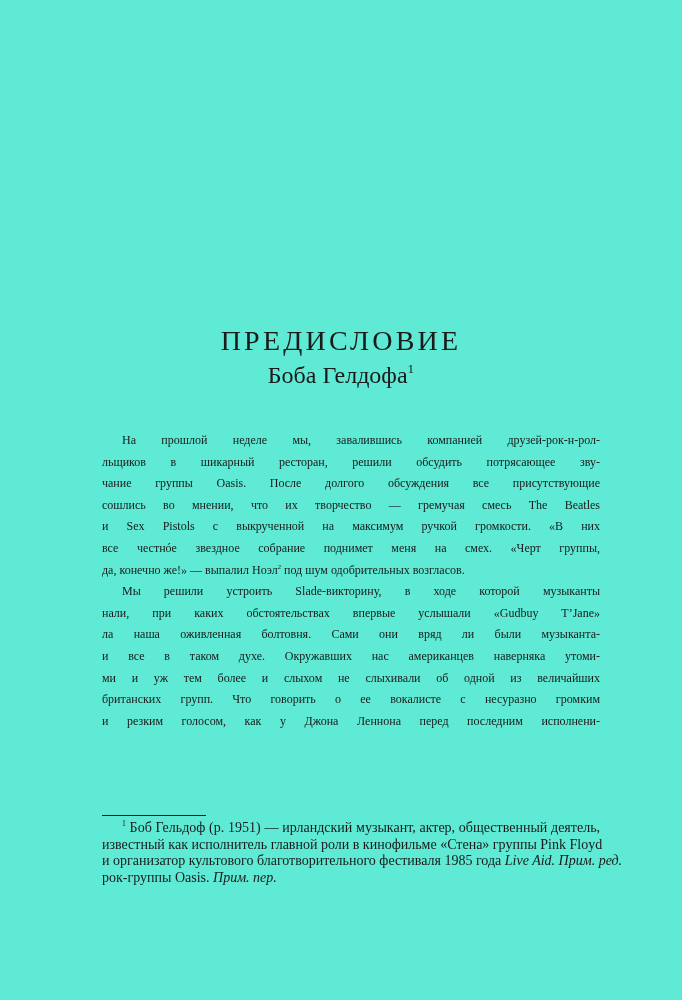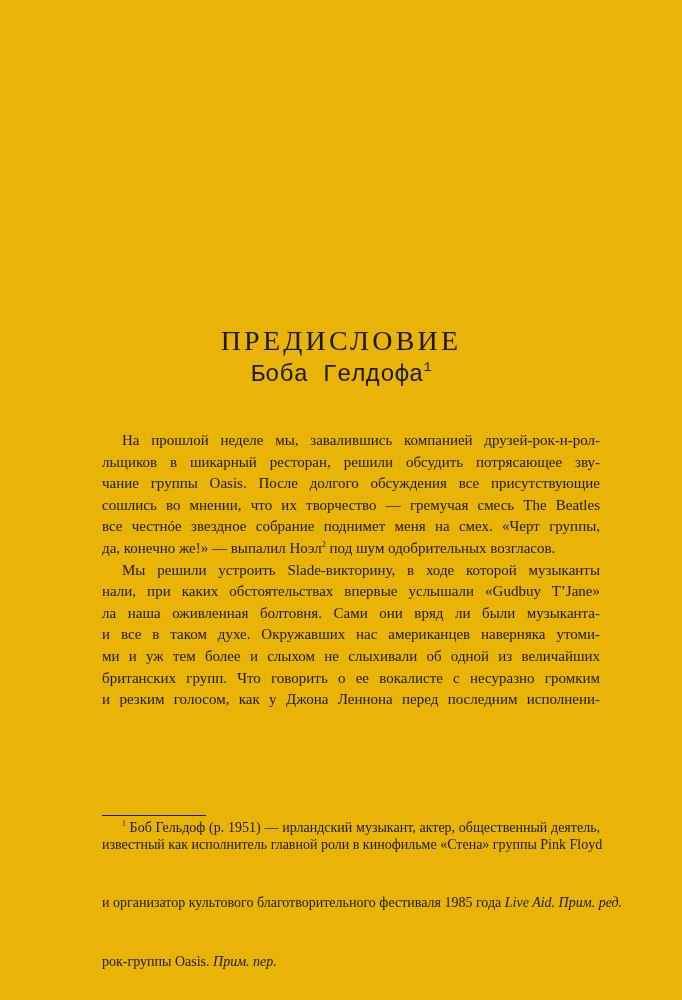--- a/index.html
+++ b/index.html
@@ -13,21 +13,21 @@
       position: relative;
       overflow: hidden;
       font-family: "Liberation Serif", "DejaVu Serif", serif;
       color: #1a1a1a;
     }
     .page {
       position: absolute;
       left: 0; top: 0;
       width: 682px;
       height: 1000px;
-      background: #eab308;
+      background: #5eead4;
     }
     .heading {
       position: absolute;
       left: 0;
       width: 682px;
       text-align: center;
     }
     .chapter-title {
       top: 324px;
       font-size: 28px;
@@ -35,35 +35,34 @@
       line-height: 34px;
       font-weight: normal;
       margin: 0;
     }
     .chapter-subtitle {
       top: 360px;
       font-size: 24px;
       line-height: 30px;
       margin: 0;
       font-weight: normal;
-      font-family: Liberation Mono, monospace;
     }
     sup {
       font-size: 0.55em;
       vertical-align: 0;
       position: relative;
       top: -0.75em;
       line-height: 0;
     }
     .body-text {
       position: absolute;
       left: 102px;
       top: 430px;
       width: 498px;
-      font-size: 15px;
+      font-size: 12px;
       line-height: 21.6px;
       text-align: justify;
     }
     .line {
       display: block;
       text-align: justify;
       text-align-last: justify;
       white-space: nowrap;
       height: 21.6px;
     }
@@ -89,39 +88,40 @@
       font-size: 14px;
       line-height: 16.6px;
     }
     .fline {
       display: block;
       white-space: nowrap;
       text-align: justify;
       text-align-last: justify;
       height: 16.6px;
     }
-    .fline.last { text-align-last: left; margin-top: 42px; }
+    .fline.last { text-align-last: left; }
     .fline.indent { padding-left: 20px; }
     em { font-style: italic; }
   </style>
 </head>
 <body>
 
 <div class="page">
 
   <h1 class="heading chapter-title">ПРЕДИСЛОВИЕ</h1>
 
   <h2 class="heading chapter-subtitle"><span>Боба Гелдофа</span><sup>1</sup></h2>
 
   <div class="body-text">
     <div>
       <span class="line indent">На прошлой неделе мы, завалившись компанией друзей-рок-н-рол-</span>
       <span class="line">льщиков в шикарный ресторан, решили обсудить потрясающее зву-</span>
       <span class="line">чание группы Oasis. После долгого обсуждения все присутствующие</span>
       <span class="line">сошлись во мнении, что их творчество — гремучая смесь The Beatles</span>
+      <span class="line">и Sex Pistols с выкрученной на максимум ручкой громкости. «В них</span>
       <span class="line">все честнóе звездное собрание поднимет меня на смех. «Черт группы,</span>
       <span class="line last"><span>да, конечно же!» — выпалил Ноэл</span><sup>2</sup><span> под шум одобрительных возгласов.</span></span>
     </div>
     <div>
       <span class="line indent">Мы решили устроить Slade-викторину, в ходе которой музыканты</span>
       <span class="line">нали, при каких обстоятельствах впервые услышали «Gudbuy T’Jane»</span>
       <span class="line">ла наша оживленная болтовня. Сами они вряд ли были музыканта-</span>
       <span class="line">и все в таком духе. Окружавших нас американцев наверняка утоми-</span>
       <span class="line">ми и уж тем более и слыхом не слыхивали об одной из величайших</span>
       <span class="line">британских групп. Что говорить о ее вокалисте с несуразно громким</span>

